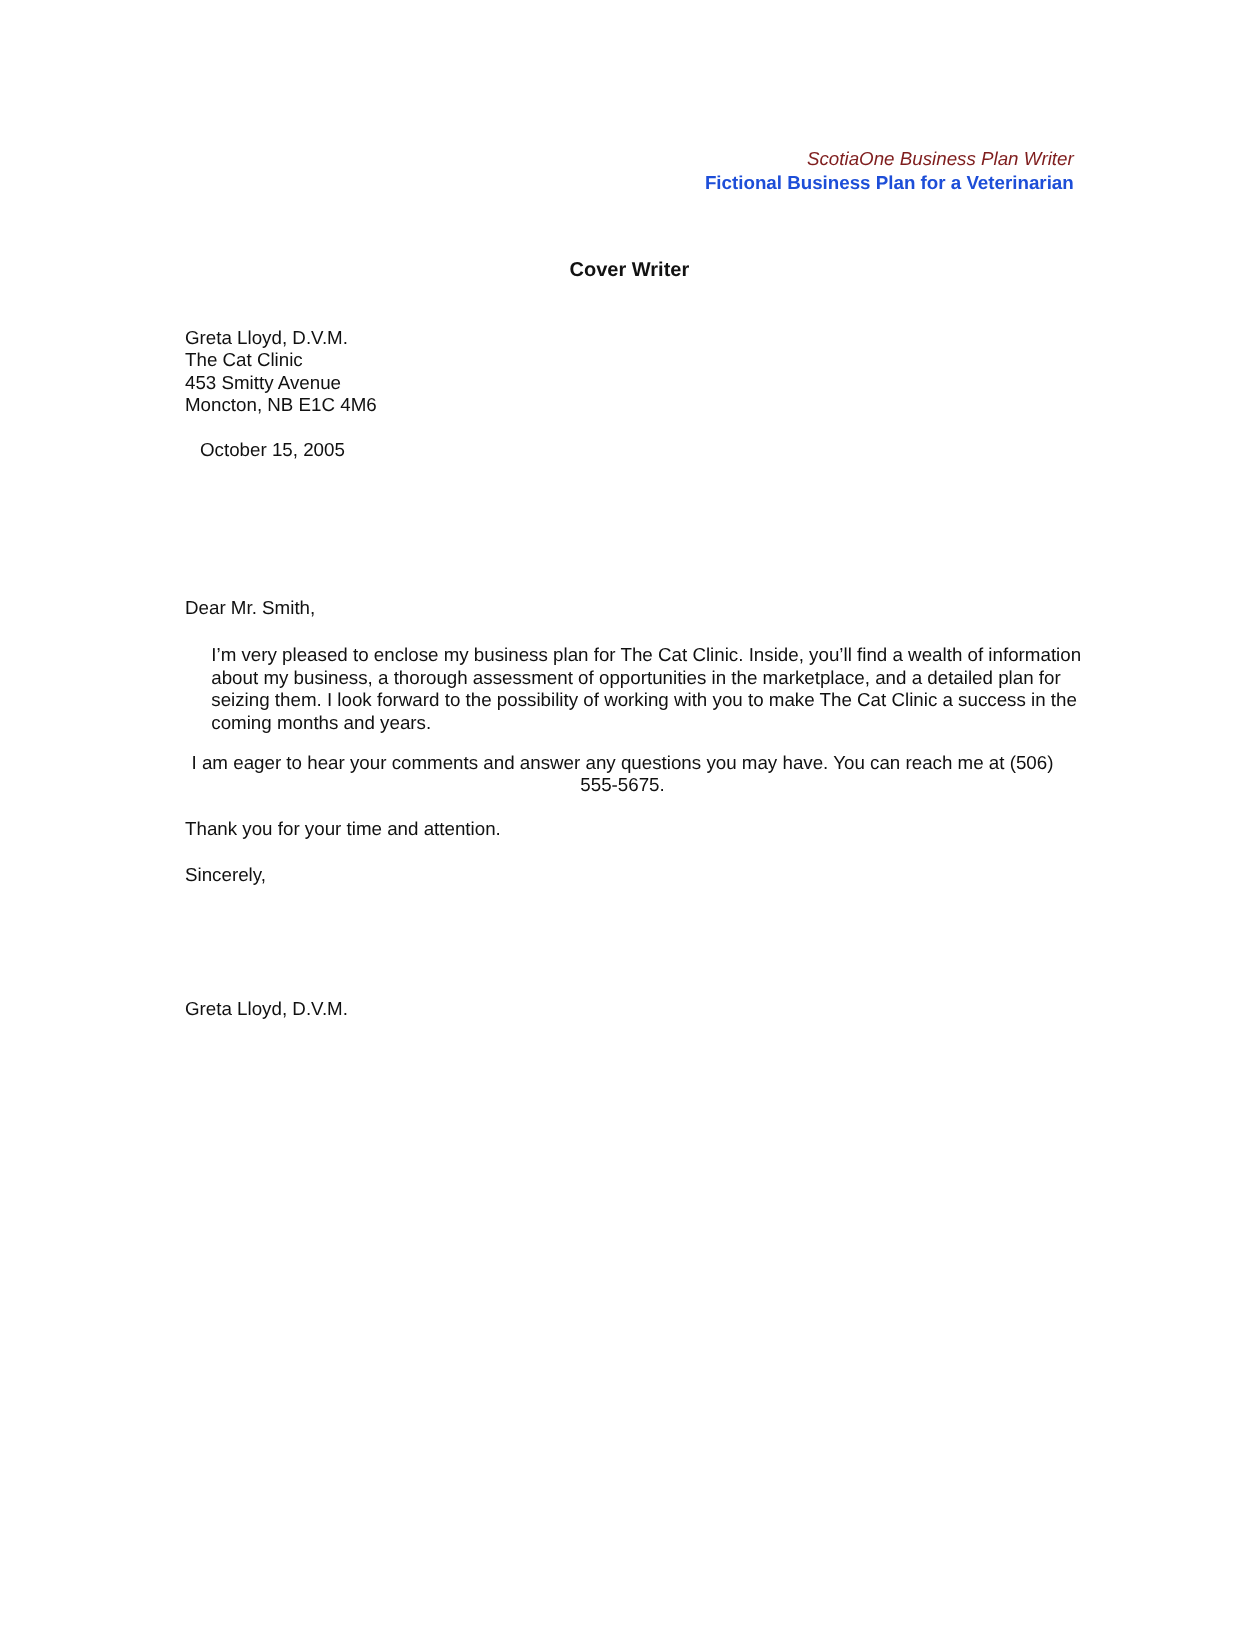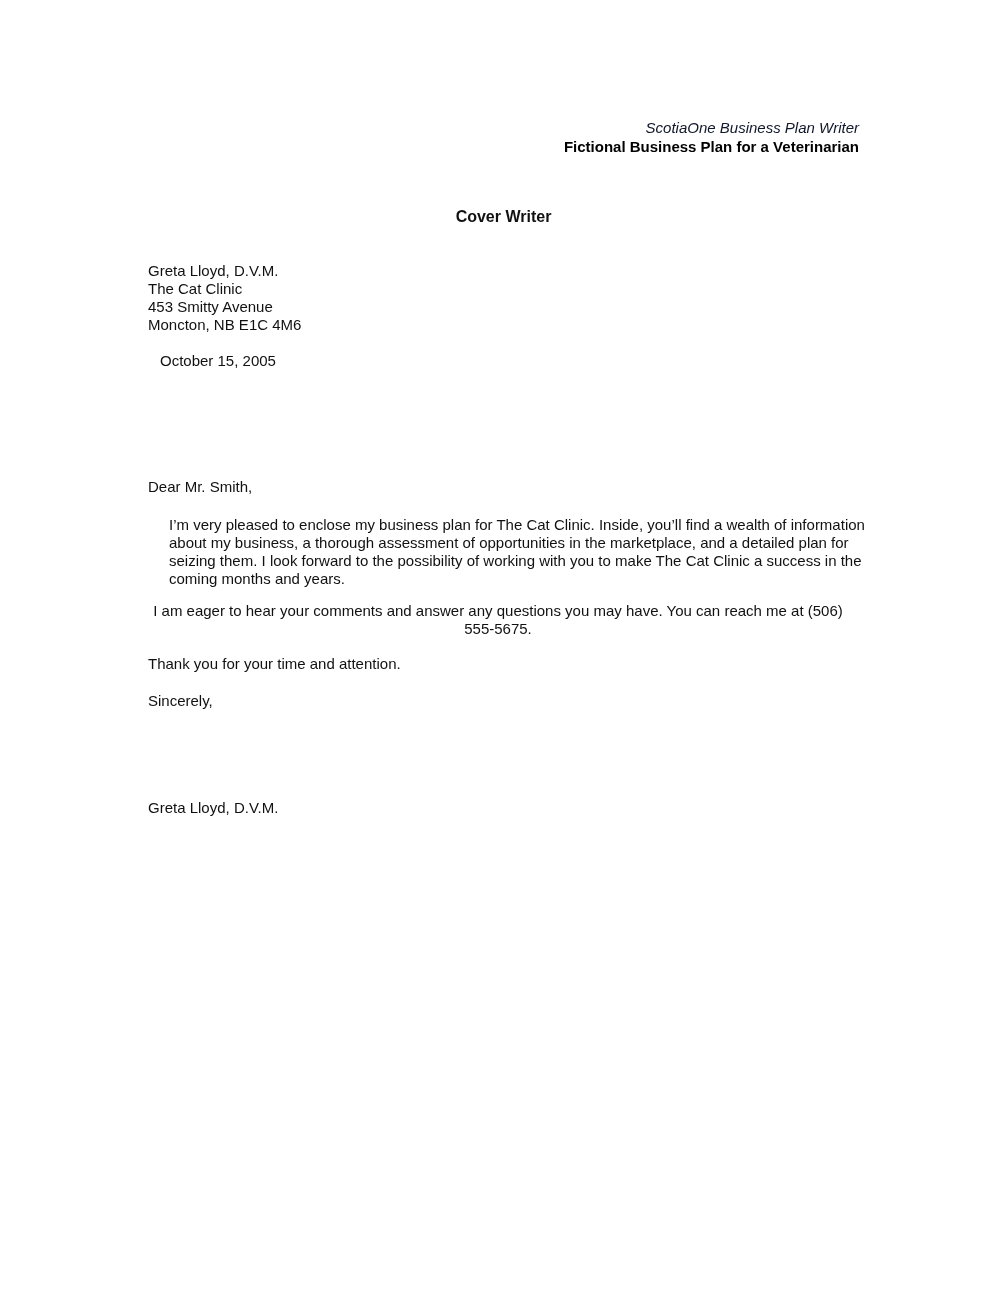--- a/index.html
+++ b/index.html
@@ -18,27 +18,27 @@
     line-height: 18px;
   }
   .header-block {
     position: absolute;
     top: 118px;
     right: 148px;
     text-align: right;
   }
   .header-line1 {
     font-style: italic;
-    color: #0f172a;
+    color: #7f1d1d;
     font-size: 15px;
     line-height: 19px;
   }
   .header-line2 {
     font-weight: bold;
-    color: #000000;
+    color: #1d4ed8;
     font-size: 15px;
     line-height: 19px;
   }
   .doc-title {
     position: absolute;
     top: 208px;
     left: 0;
     width: 100%;
     text-align: center;
     font-weight: bold;

